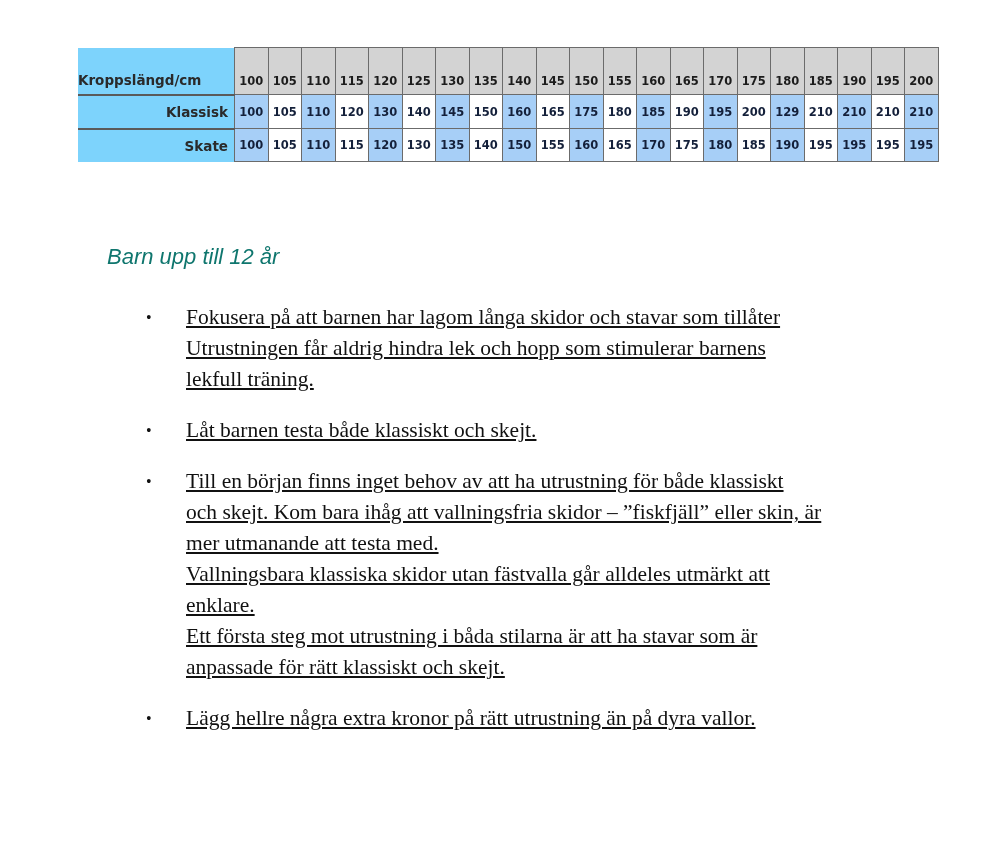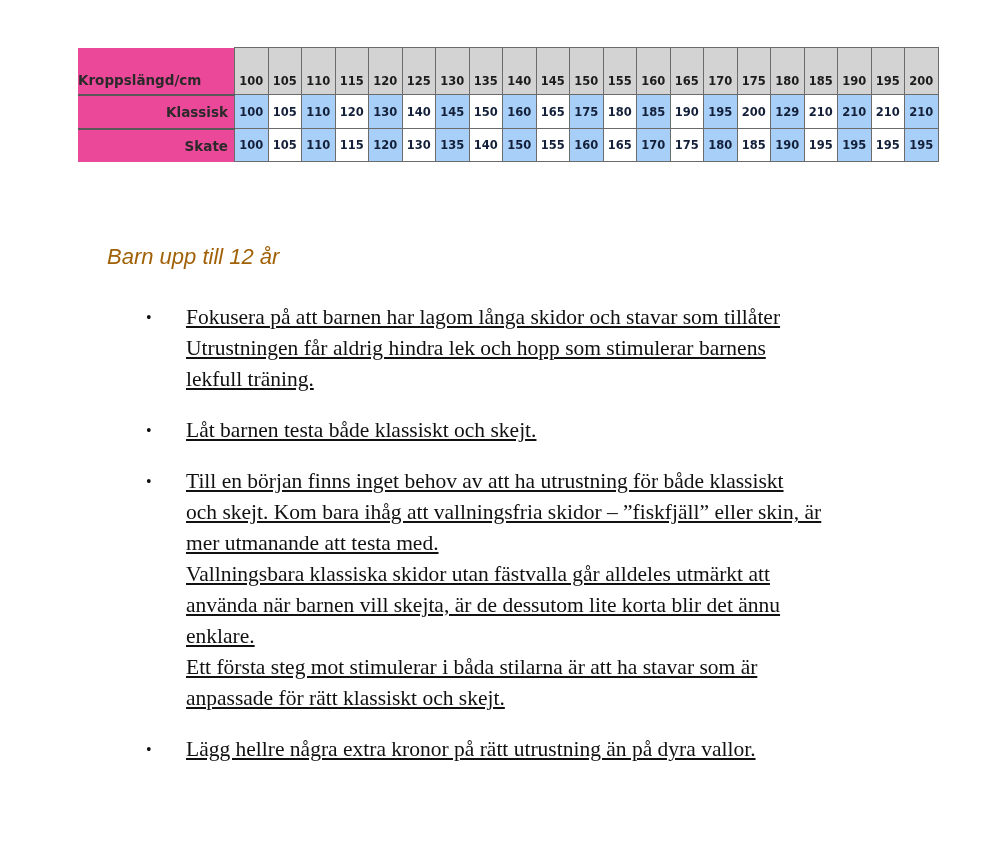--- a/index.html
+++ b/index.html
@@ -12,21 +12,21 @@
     font-weight: bold;
     font-size: 11.5px;
     color: #1a2233;
   }
   table.sizes td.rowlabel {
     width: 150px;
     text-align: right;
     padding: 0 6px 0 0;
     font-size: 13.5px;
     color: #2a2a2a;
-    background: #ec4899;
+    background: #7dd3fc;
     border: none;
     border-bottom: 2px solid #5a5a5a;
     height: 32px;
   }
   table.sizes tr:last-child td.rowlabel { border-bottom: none; }
   table.sizes tr.header td.rowlabel { height: 40px; vertical-align: bottom; padding-bottom: 6px; text-align: left; }
   table.sizes td.cell {
     width: 32.5px;
     text-align: center;
     border: 1px solid #6b6b6b;
@@ -42,21 +42,21 @@
     padding-bottom: 6px;
     color: #1c1c1c;
   }
   table.sizes tr.data td.cell.blue { background: #a7cff7; }
 
   .section-heading {
     position: absolute; left: 107px; top: 244px;
     font-family: "Liberation Sans", sans-serif;
     font-style: italic;
     font-size: 22px;
-    color: #a16207;
+    color: #0f766e;
     margin: 0;
     font-weight: normal;
   }
 
   ul.bullets {
     position: absolute; left: 186px; top: 302px; width: 760px;
     margin: 0; padding: 0; list-style: none;
     font-family: "Liberation Serif", serif;
     font-size: 21.5px;
     line-height: 31px;
@@ -163,22 +163,21 @@
     <li>
       <span class="bullet">•</span>
       <span class="line">Låt barnen testa både klassiskt och skejt.</span>
     </li>
     <li>
       <span class="bullet">•</span>
       <span class="line">Till en början finns inget behov av att ha utrustning för både klassiskt</span>
       <span class="line">och skejt. Kom bara ihåg att vallningsfria skidor – ”fiskfjäll” eller skin, är</span>
       <span class="line">mer utmanande att testa med.</span>
       <span class="line">Vallningsbara klassiska skidor utan fästvalla går alldeles utmärkt att</span>
-      <span class="line">använda när barnen vill skejta, är de dessutom lite korta blir det ännu</span>
       <span class="line">enklare.</span>
-      <span class="line">Ett första steg mot stimulerar i båda stilarna är att ha stavar som är</span>
+      <span class="line">Ett första steg mot utrustning i båda stilarna är att ha stavar som är</span>
       <span class="line">anpassade för rätt klassiskt och skejt.</span>
     </li>
     <li>
       <span class="bullet">•</span>
       <span class="line">Lägg hellre några extra kronor på rätt utrustning än på dyra vallor.</span>
     </li>
   </ul>
 
 </body></html>

